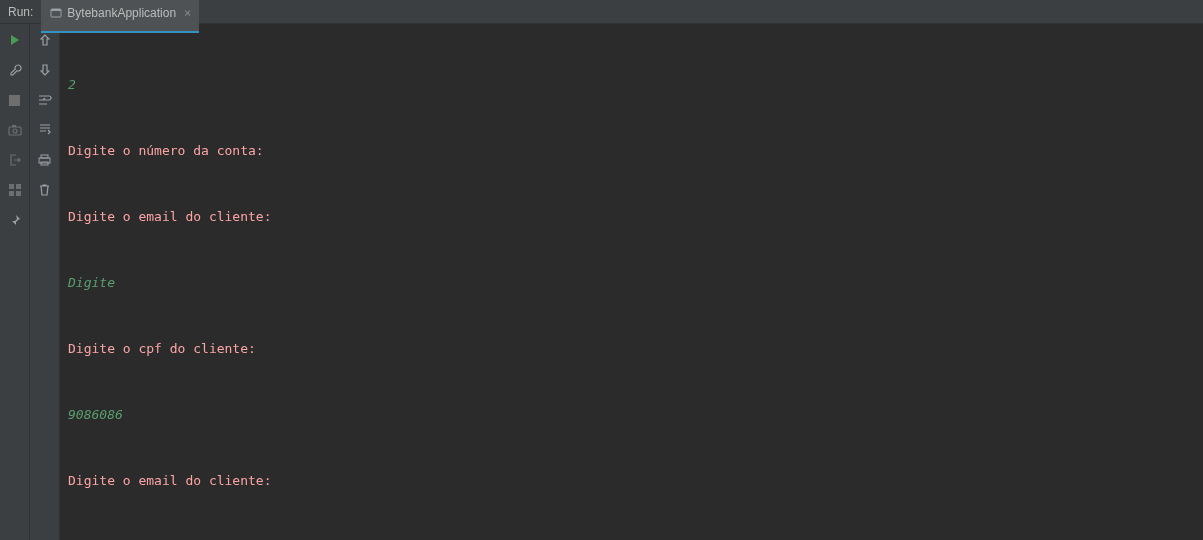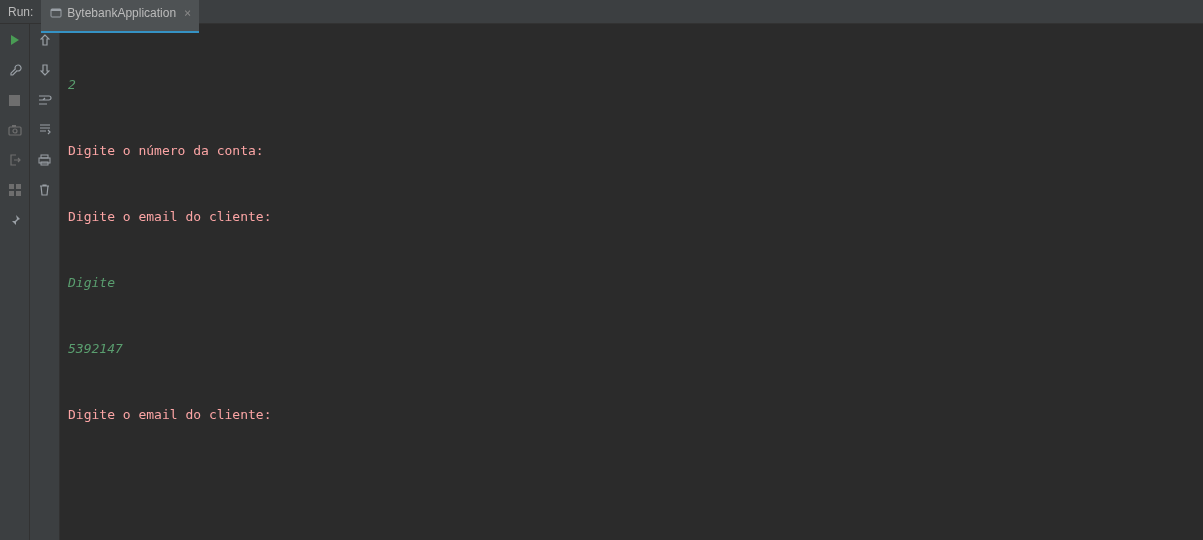--- a/index.html
+++ b/index.html
@@ -199,21 +199,22 @@
           <path d="M1 2h9M4 2V1h3v1M2 2l1 9h5l1-9" fill="none" stroke="#9aa0a6" stroke-width="1.2"></path>
         </svg>
     </div>
   </div>
 
   <div class="console">
     <span class="line input-green">2</span>
     <span class="line plain">Digite o número da conta:</span>
     <span class="line plain">Digite o email do cliente:</span>
     <span class="line input-green">Digite</span>
-    <span class="line input-green">5392147</span>
+    <span class="line plain">Digite o cpf do cliente:</span>
+    <span class="line input-green">9086086</span>
     <span class="line plain">Digite o email do cliente:</span>
     
     
     
     
     
     
     
     
     

